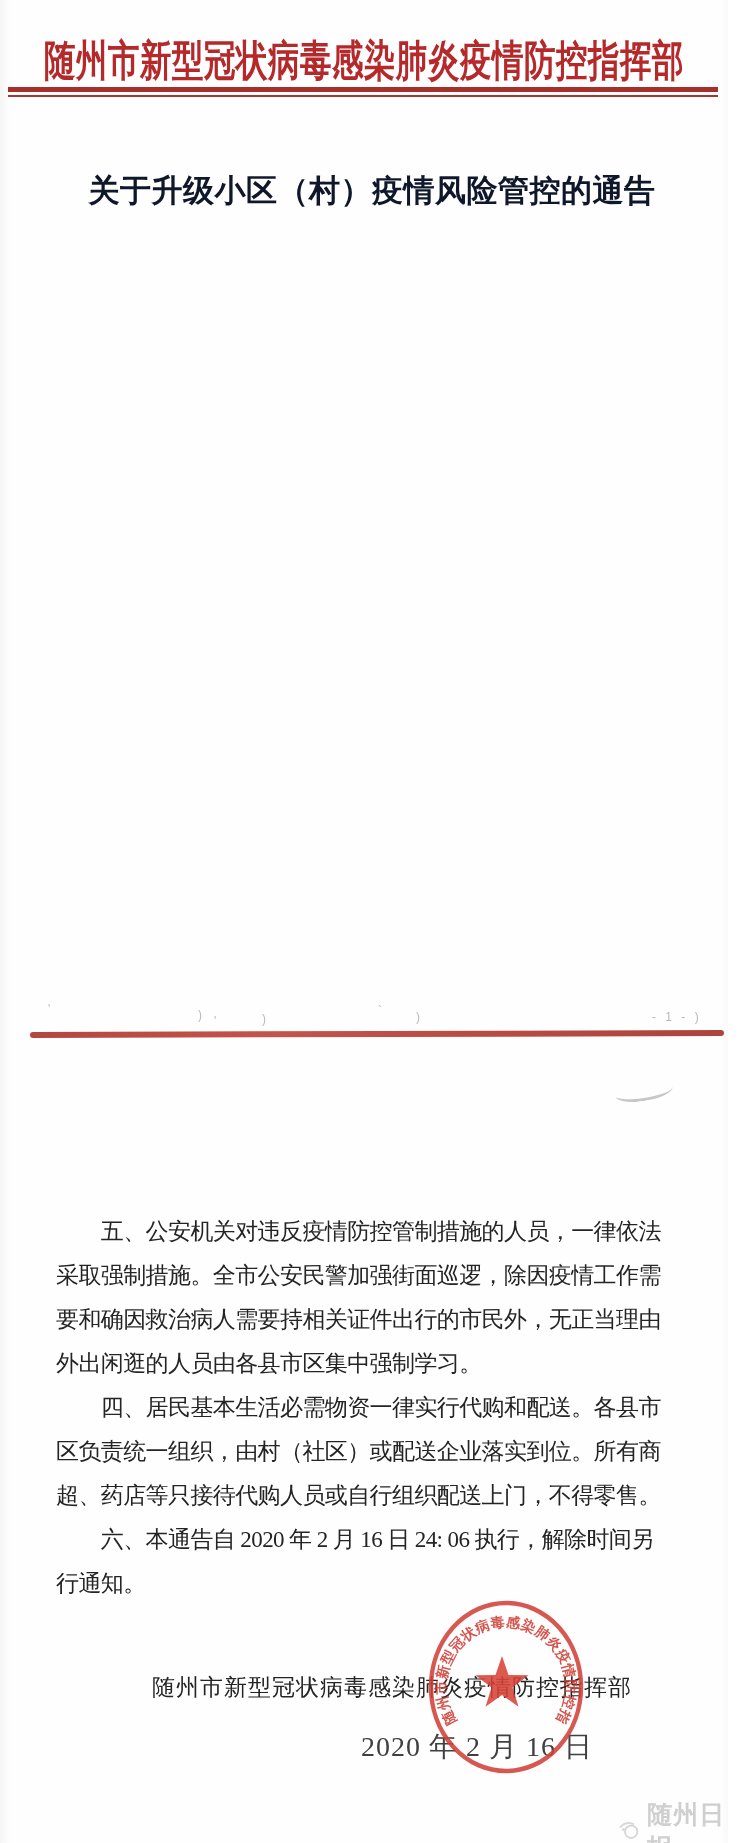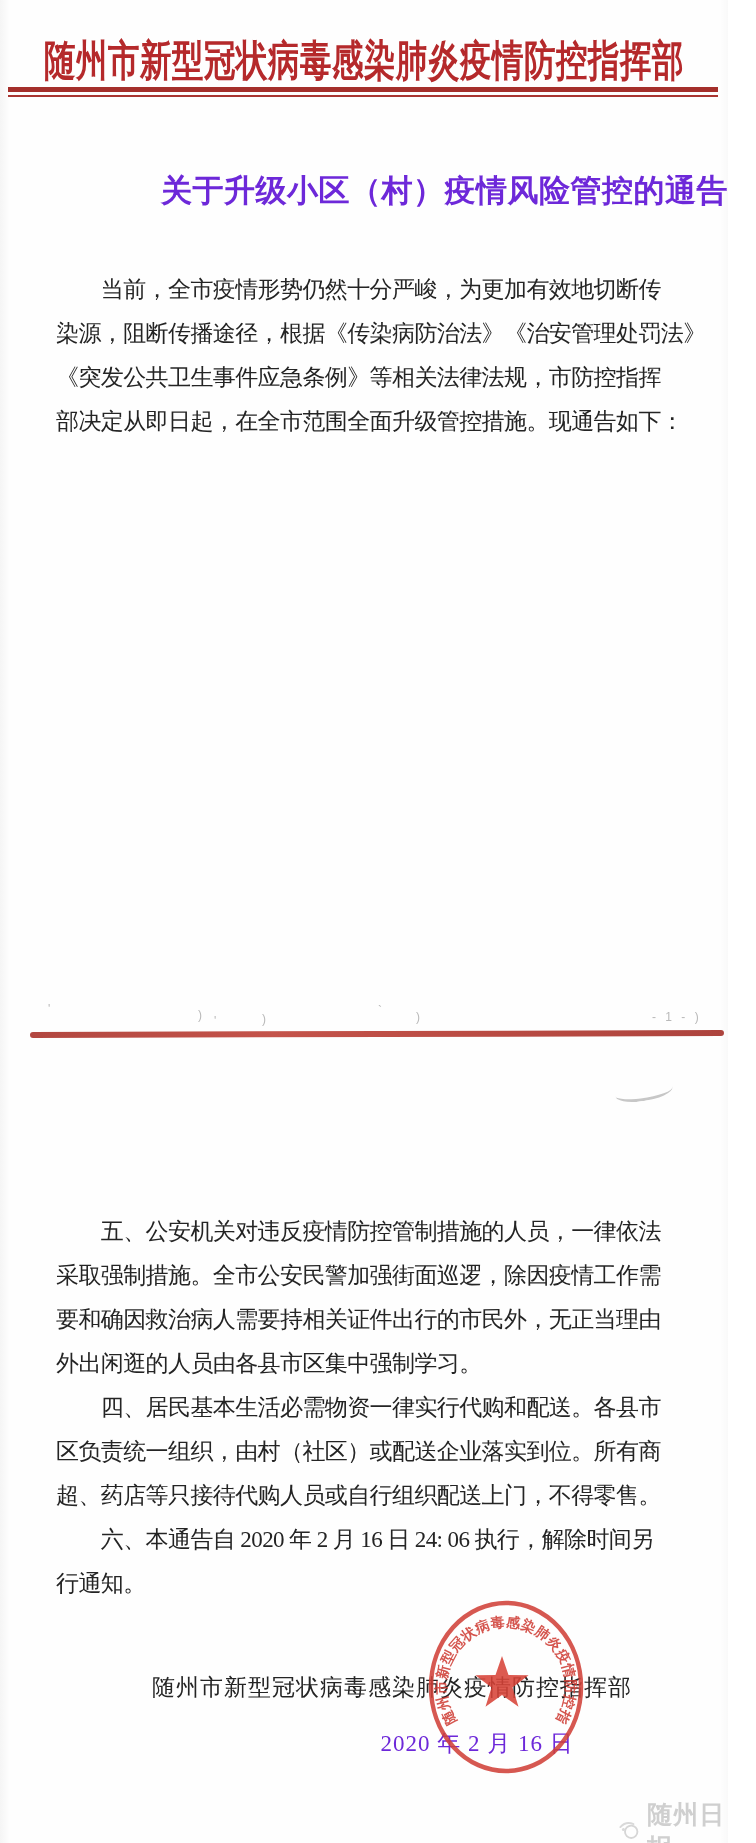--- a/index.html
+++ b/index.html
@@ -14,41 +14,41 @@
   }
   .letterhead{
     position:absolute;top:33px;left:0;width:100%;text-align:center;
     color:#b5292b;font-weight:bold;font-size:31.5px;letter-spacing:0.5px;
     transform:scaleY(1.35);transform-origin:center top;white-space:nowrap;
   }
   .rule1{position:absolute;left:8px;right:10px;top:87px;height:5px;background:#a42f2b;}
   .rule2{position:absolute;left:8px;right:10px;top:95px;height:2px;background:#a93531;}
   .doc-title{
     position:absolute;top:170px;left:0;width:100%;box-sizing:border-box;padding-left:16px;
-    text-align:right;font-size:31px;font-weight:bold;color:#6d28d9;letter-spacing:0.5px;
+    text-align:center;font-size:31px;font-weight:bold;color:#0f172a;letter-spacing:0.5px;
   }
   .body-block{
     position:absolute;left:56px;width:652px;color:#242424;
     font-size:23px;line-height:44px;letter-spacing:-0.6px;
   }
   .body-block .para{white-space:pre-line;margin:0;}
   .body1{top:268px;}
   .body2{top:1210px;}
   .mid-divider{
     position:absolute;left:30px;top:1031px;width:694px;height:6px;border-radius:3px;
     background:linear-gradient(90deg,#b24740,#c4534a 35%,#b84a42 70%,#ad443e);
     transform:rotate(-0.15deg);
   }
   .signature{
     position:absolute;top:1672px;left:0;width:100%;box-sizing:border-box;padding-left:56px;
     text-align:center;font-size:23px;color:#242424;letter-spacing:1px;white-space:nowrap;
   }
   .doc-date{
     position:absolute;top:1728px;left:0;width:100%;box-sizing:border-box;padding-left:226px;
-    text-align:center;font-size:23px;color:#6d28d9;letter-spacing:1px;white-space:nowrap;
+    text-align:center;font-size:28px;color:#404040;letter-spacing:1px;white-space:nowrap;
   }
   .seal{position:absolute;left:424px;top:1598px;width:164px;height:180px;opacity:0.87;}
   .watermark{
     position:absolute;top:1798px;left:618px;display:flex;align-items:center;gap:6px;
     color:#cfcfcf;font-weight:bold;font-size:25px;letter-spacing:1px;
     font-family:"Liberation Sans","DejaVu Sans",sans-serif;
   }
   .speck{position:absolute;color:#b9b9b9;font-size:12px;font-family:"Liberation Sans",sans-serif;}
   .speck.lighter{color:#c9c9c9;}
   .swoosh{
@@ -63,24 +63,20 @@
 <div id="page">
 
   <div class="letterhead">随州市新型冠状病毒感染肺炎疫情防控指挥部</div>
 
   <div class="rule1"></div>
   <div class="rule2"></div>
 
   <div class="doc-title">关于升级小区（村）疫情风险管控的通告</div>
 
   <div class="body-block body1">
-    <p class="para">　　当前，全市疫情形势仍然十分严峻，为更加有效地切断传
-染源，阻断传播途径，根据《传染病防治法》《治安管理处罚法》
-《突发公共卫生事件应急条例》等相关法律法规，市防控指挥
-部决定从即日起，在全市范围全面升级管控措施。现通告如下：</p>
   </div>
 
   <div class="speck" style="left:48px;top:1002px;">'</div>
   <div class="speck" style="left:198px;top:1008px;">)</div>
   <div class="speck" style="left:214px;top:1014px;">'</div>
   <div class="speck" style="left:262px;top:1012px;">)</div>
   <div class="speck" style="left:378px;top:1004px;">`</div>
   <div class="speck" style="left:416px;top:1010px;">)</div>
   <div class="speck" style="left:652px;top:1010px;letter-spacing:3px;">- 1 - )</div>
   <div class="speck lighter" style="left:742px;top:1028px;">o</div>

